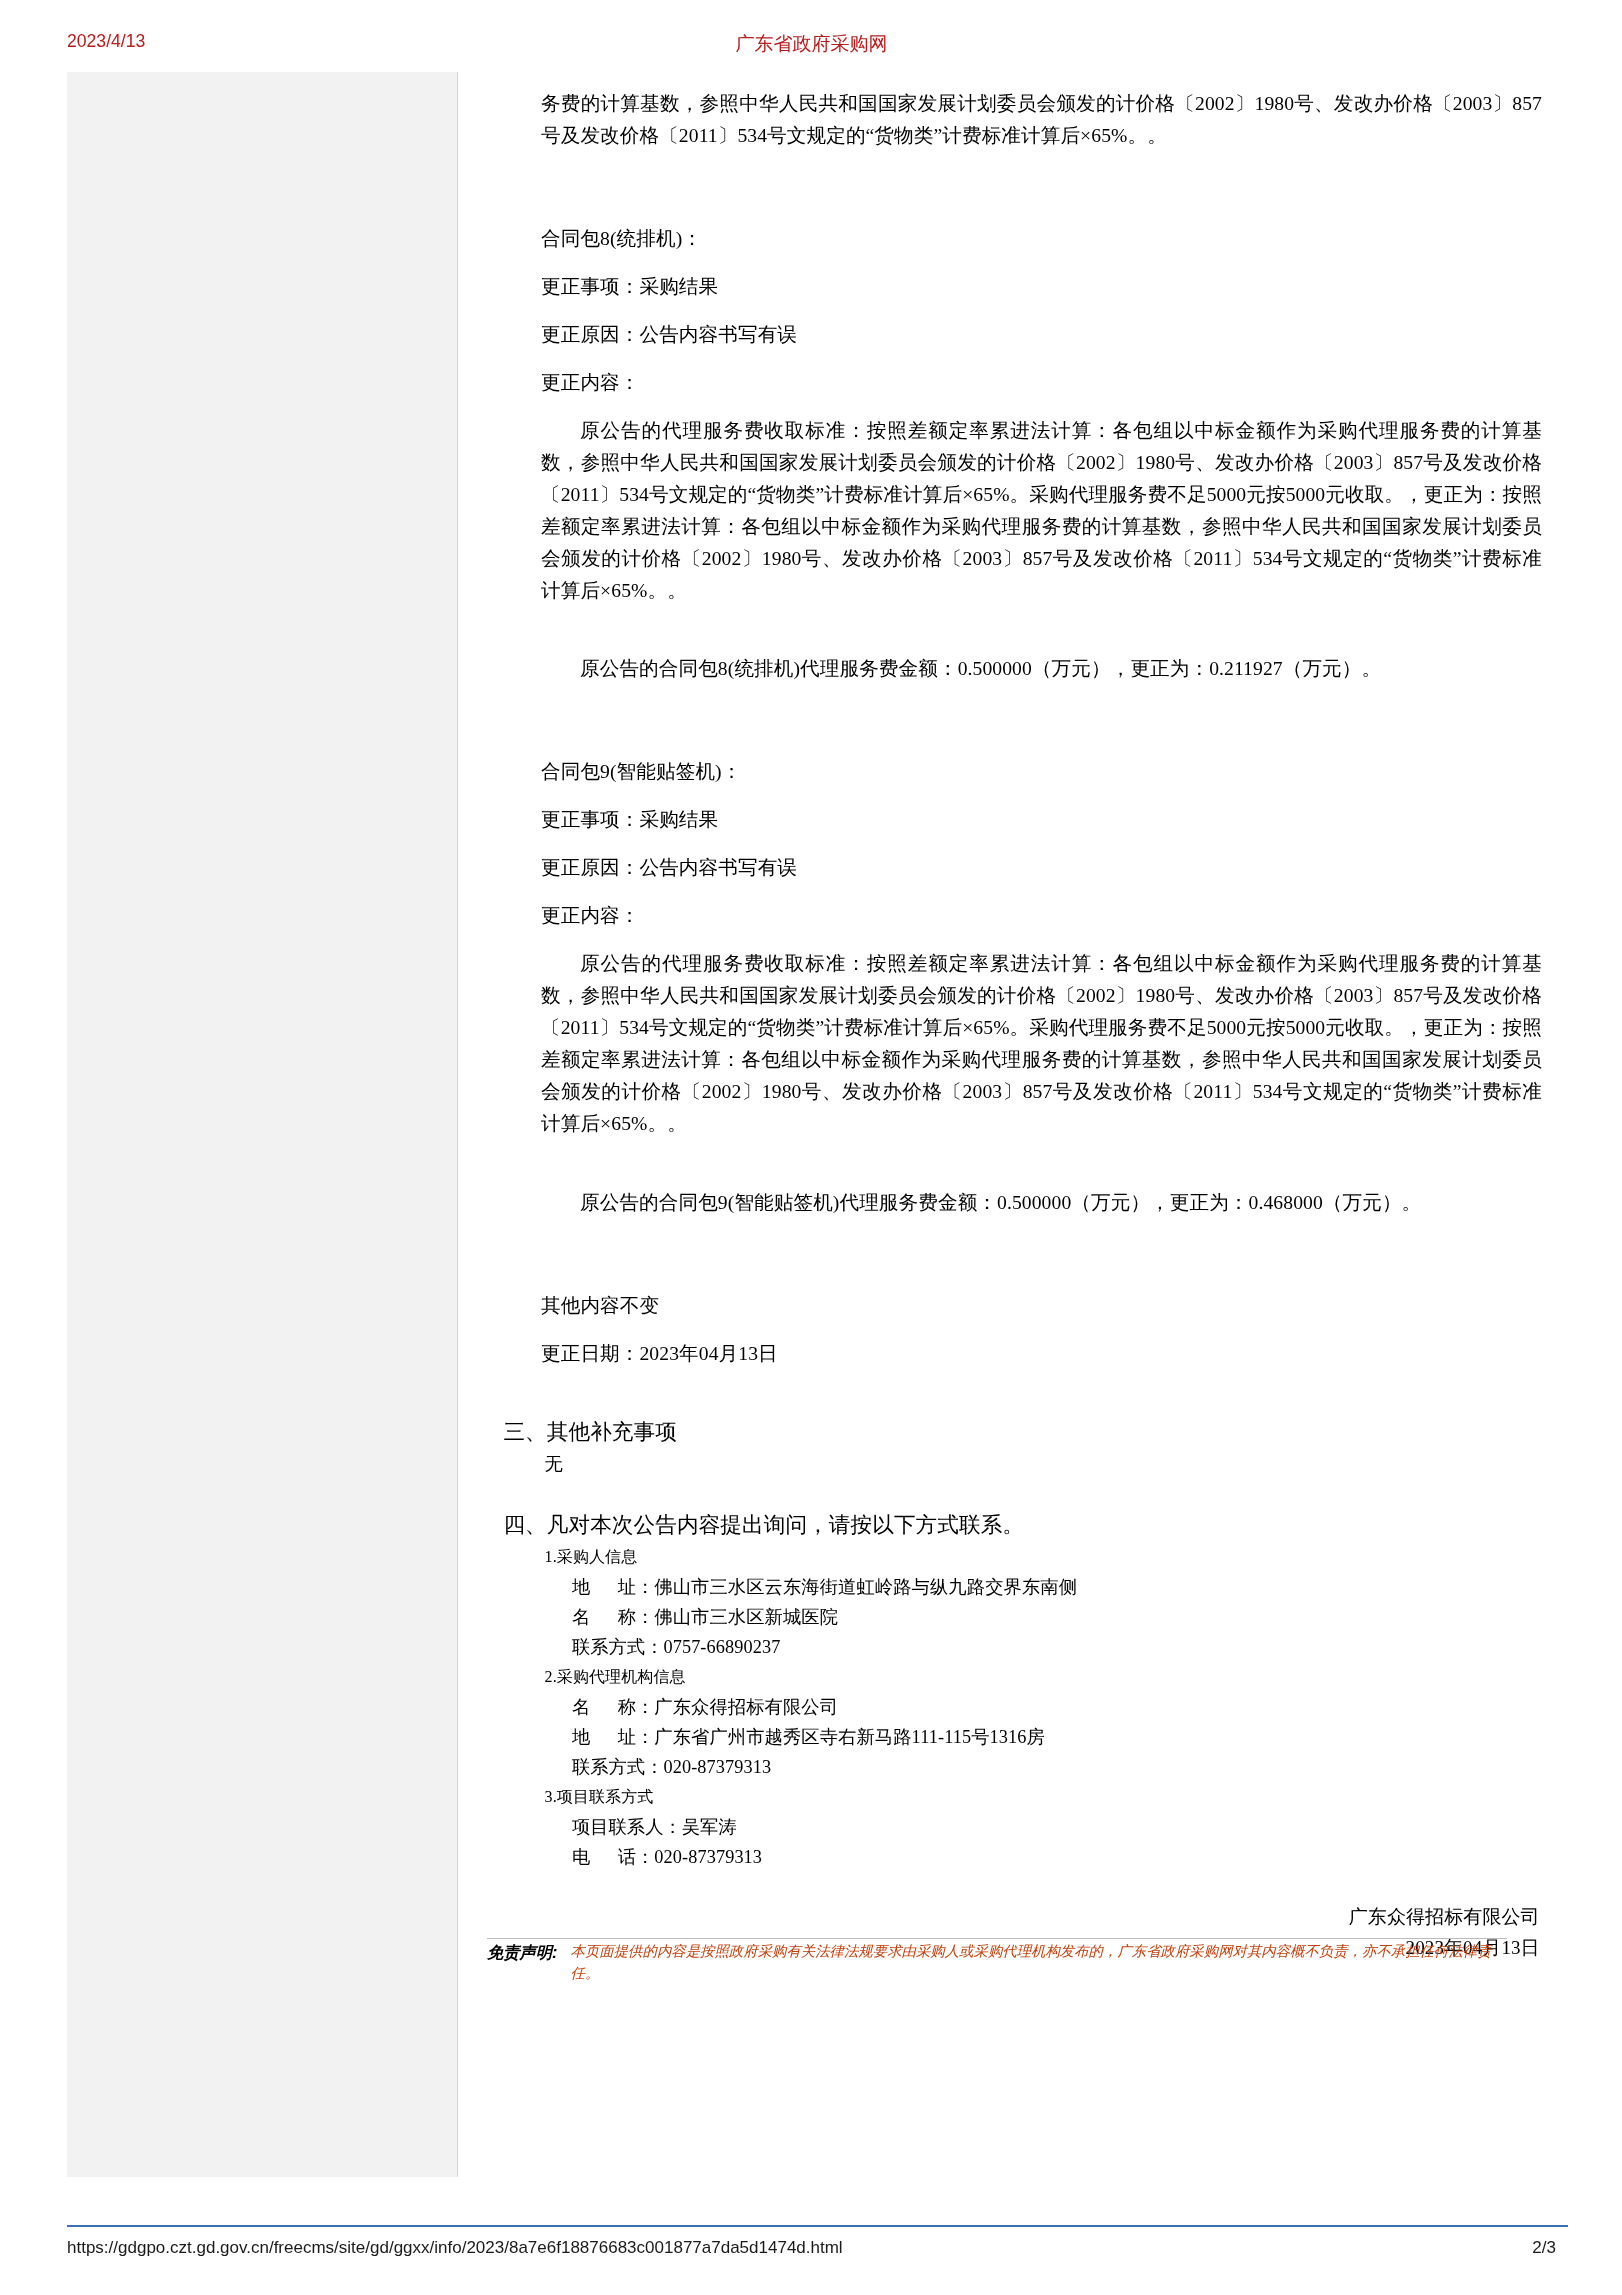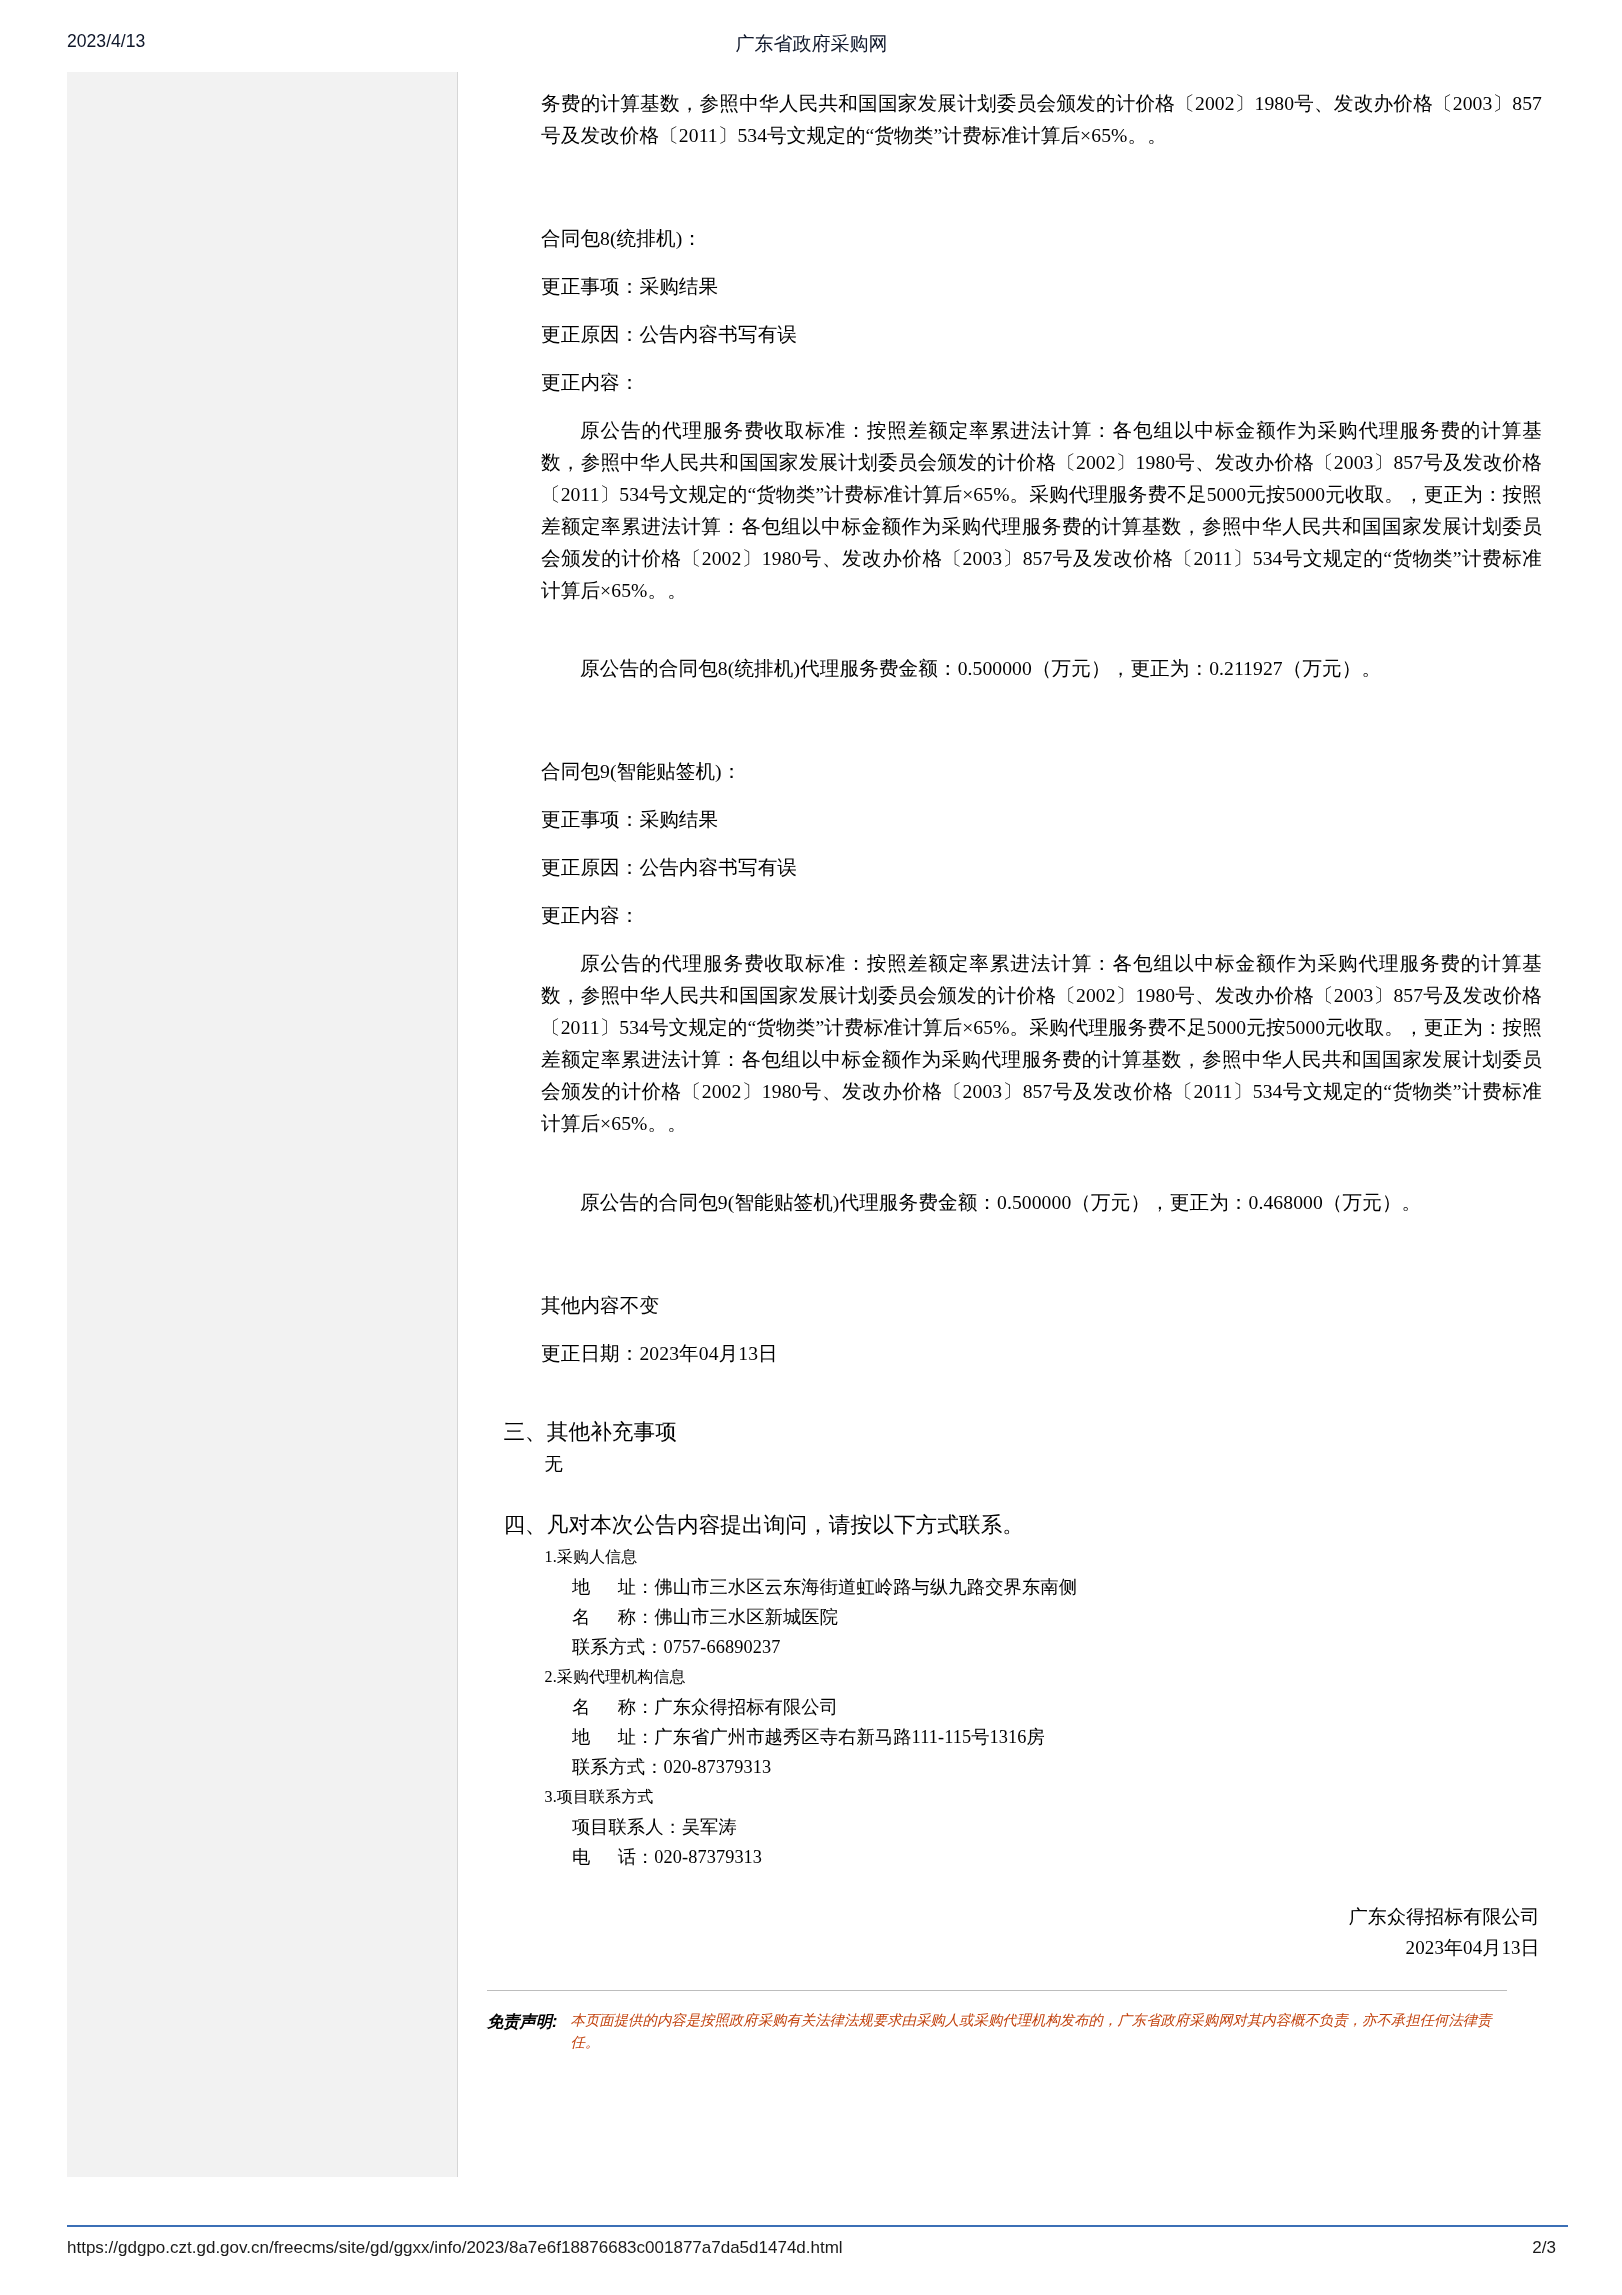--- a/index.html
+++ b/index.html
@@ -23,21 +23,21 @@
 
   
   .print-header {
     position: absolute;
     top: 31px;
     left: 0;
     width: 1623px;
     height: 26px;
     font-family: "Liberation Sans", sans-serif;
     font-size: 17.6px;
-    color: #0f172a;
+    color: #b91c1c;
   }
   .print-header .date {
     position: absolute;
     left: 67px;
     top: 0;
   }
   .print-header .site-title {
     position: absolute;
     left: 0;
     width: 1623px;
@@ -119,24 +119,24 @@
     line-height: 31px;
     margin: 0;
     text-align: right;
     padding-right: 18.3px;
   }
 
   
   .disclaimer {
     position: absolute;
     left: 487px;
-    top: 1990px;
+    top: 1938px;
     width: 1020px;
     border-top: 0.7px solid #bdbdbd;
-    padding-top: 18px;
+    padding-top: 1px;
   }
   .disclaimer-inner {
     display: flex;
     align-items: flex-start;
   }
   .disclaimer-label {
     font-family: "Liberation Sans", sans-serif;
     font-weight: bold;
     font-size: 16.3px;
     line-height: 25px;

